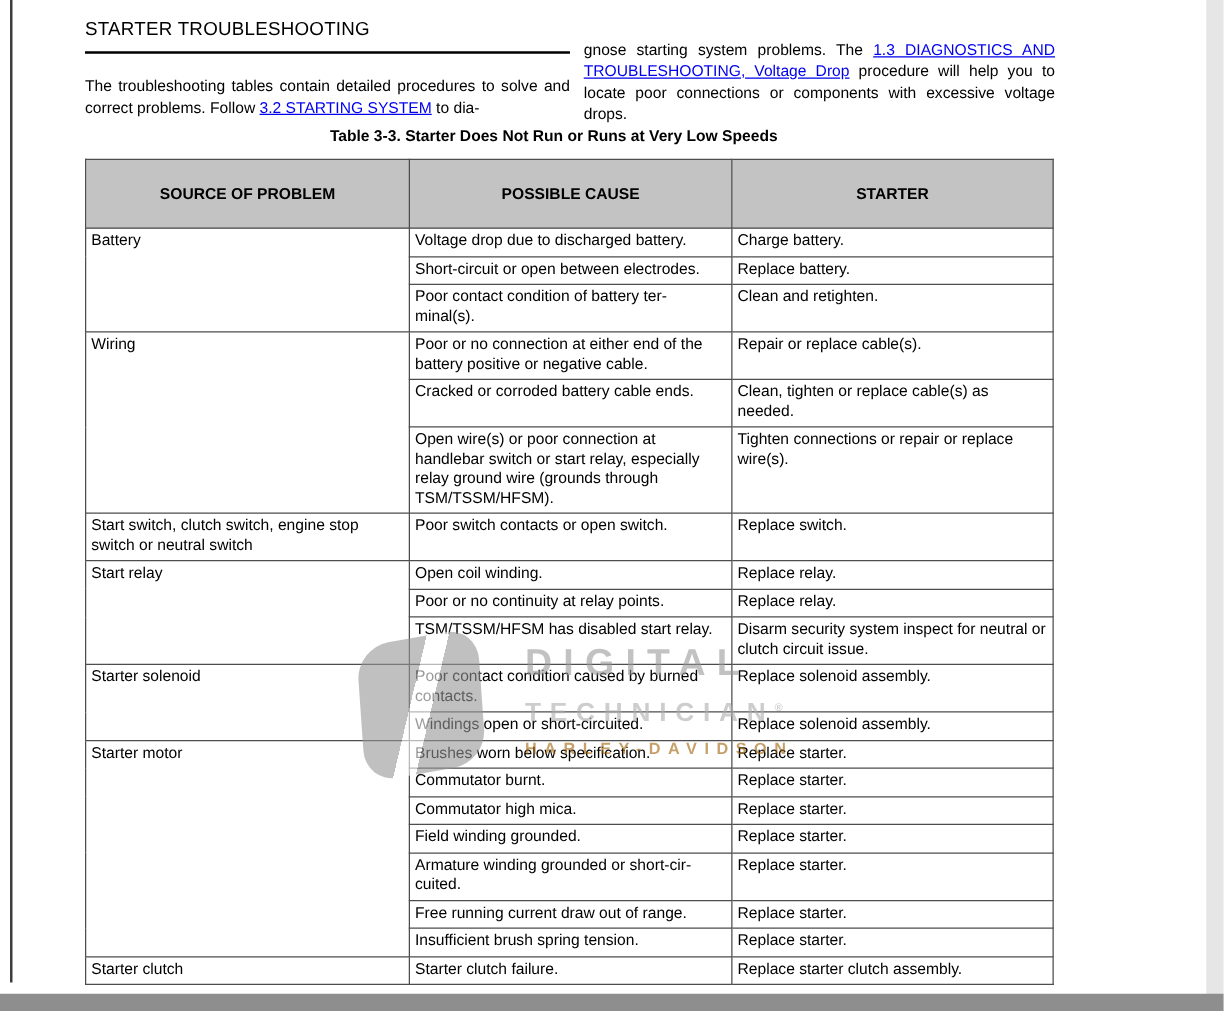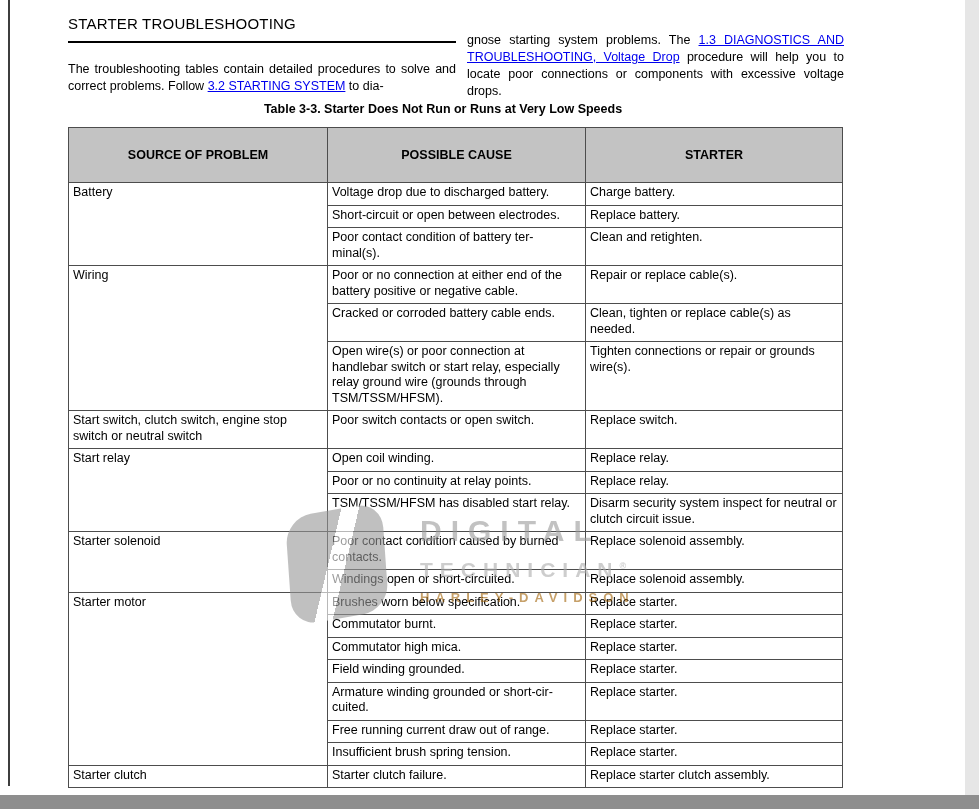--- a/index.html
+++ b/index.html
@@ -90,21 +90,21 @@
         <td rowspan="3">Wiring</td>
         <td class="cause">Poor or no connection at either end of the battery positive or negative cable.</td>
         <td class="sol">Repair or replace cable(s).</td>
       </tr>
       <tr>
         <td class="cause">Cracked or corroded battery cable ends.</td>
         <td class="sol">Clean, tighten or replace cable(s) as needed.</td>
       </tr>
       <tr>
         <td class="cause">Open wire(s) or poor connection at handlebar switch or start relay, especially relay ground wire (grounds through TSM/TSSM/HFSM).</td>
-        <td class="sol">Tighten connections or repair or grounds wire(s).</td>
+        <td class="sol">Tighten connections or repair or replace wire(s).</td>
       </tr>
       <tr>
         <td rowspan="1">Start switch, clutch switch, engine stop switch or neutral switch</td>
         <td class="cause">Poor switch contacts or open switch.</td>
         <td class="sol">Replace switch.</td>
       </tr>
       <tr>
         <td rowspan="3">Start relay</td>
         <td class="cause">Open coil winding.</td>
         <td class="sol">Replace relay.</td>

